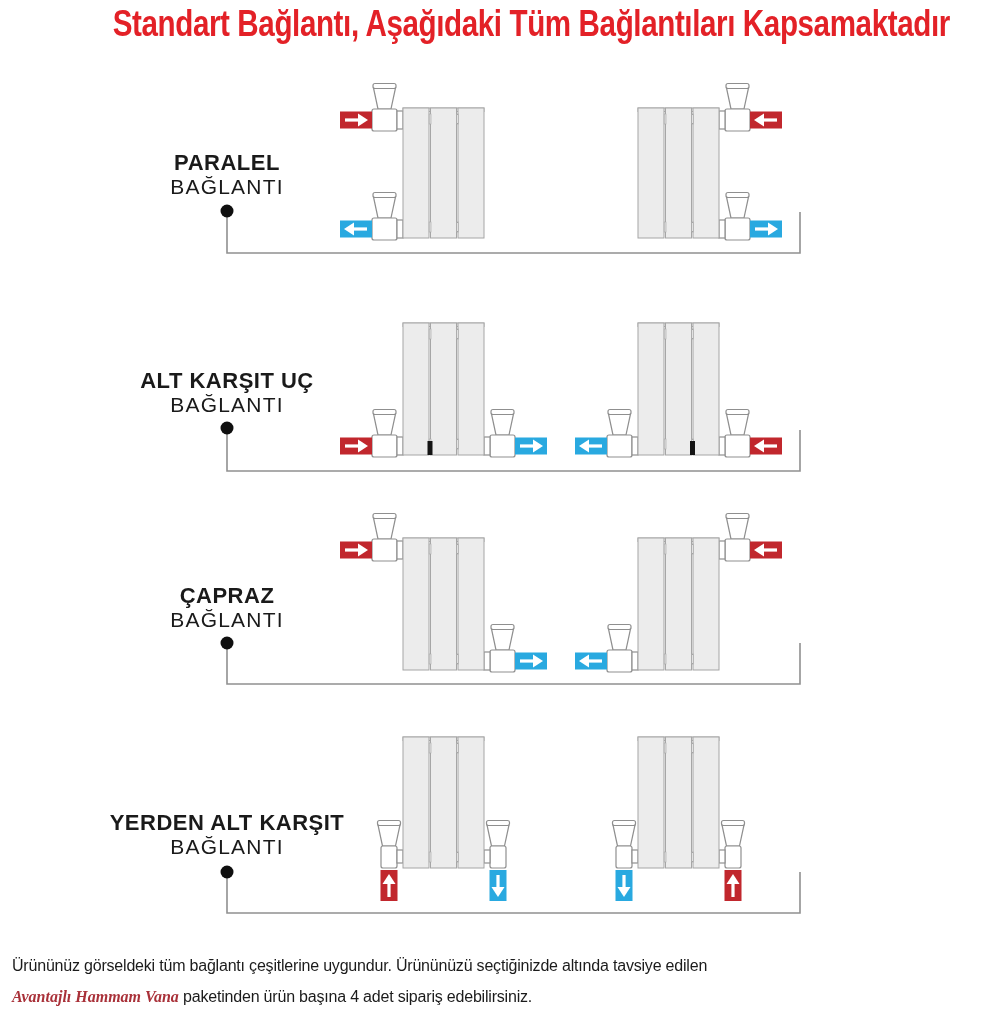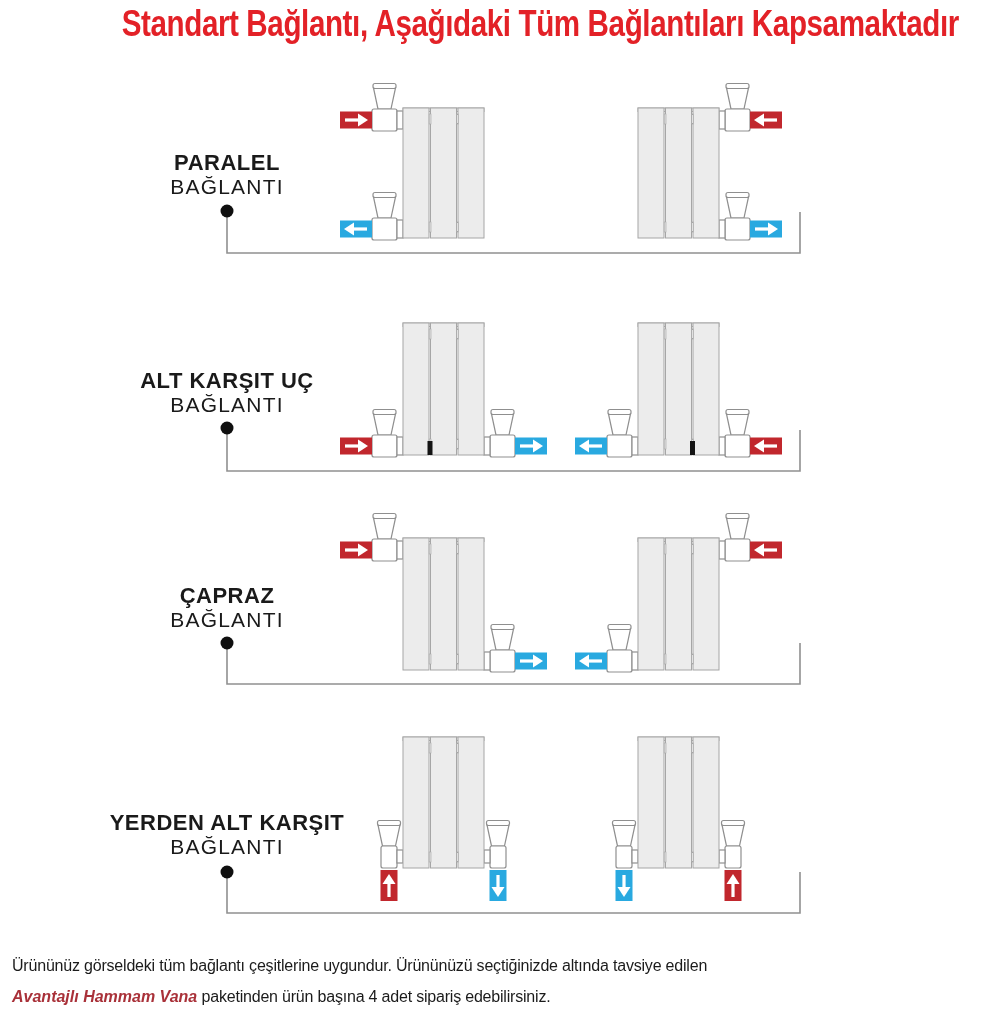--- a/index.html
+++ b/index.html
@@ -5,42 +5,42 @@
   :root{
     --title-red:#e32127; --flow-red:#c1272d; --flow-blue:#29a9e0;
     --highlight-red:#a93139; --pipe-gray:#909090; --rad-fill:#ececec;
     --rad-border:#a6a6a6; --text-black:#1b1b1b;
   }
   html,body{margin:0;padding:0;}
   body{
     width:990px;height:1019px;position:relative;background:#ffffff;
     font-family:"Liberation Sans",sans-serif;overflow:hidden;
   }
-  .title{position:absolute;top:2px;left:17px;right:0;text-align:center;white-space:nowrap;}
+  .title{position:absolute;top:2px;left:8px;right:0;text-align:center;white-space:nowrap;}
   .title-inner{
     display:inline-block;transform:scaleX(0.8);transform-origin:center;
     font-weight:700;font-size:37px;line-height:44px;color:var(--title-red);
     letter-spacing:-0.5px;
   }
   #diagram{position:absolute;top:0;left:0;}
   .rad{fill:var(--rad-fill);stroke:var(--rad-border);stroke-width:1;}
   .nub{fill:#e2e2e2;stroke:var(--rad-border);stroke-width:0.6;}
   .valve{fill:#ffffff;stroke:#8f8f8f;stroke-width:1.2;}
   .pipe{fill:none;stroke:var(--pipe-gray);stroke-width:1.6;}
   .dot{fill:#0f0f0f;}
   .plug{fill:#141414;}
   .lbl1{font-family:"Liberation Sans",sans-serif;font-weight:700;font-size:22px;
         letter-spacing:0.5px;fill:#1a1a1a;}
   .lbl2{font-family:"Liberation Sans",sans-serif;font-weight:400;font-size:21px;
         letter-spacing:1.2px;fill:#1a1a1a;}
   .footer{
     position:absolute;top:951px;left:12px;width:984px;
     font-size:16px;line-height:30.5px;color:var(--text-black);letter-spacing:-0.2px;
   }
-  .footer .hl{font-weight:700;font-style:italic;color:var(--highlight-red);letter-spacing:0;}
+  .footer .hl{font-weight:700;font-style:italic;color:var(--highlight-red);letter-spacing:0;font-family:Liberation Serif, serif;}
 </style>
 </head>
 <body>
 
 <div class="title">
   <span class="title-inner">Standart Bağlantı, Aşağıdaki Tüm Bağlantıları Kapsamaktadır</span>
 </div>
 
 <svg id="diagram" width="990" height="950" viewBox="0 0 990 950">
     <g>

